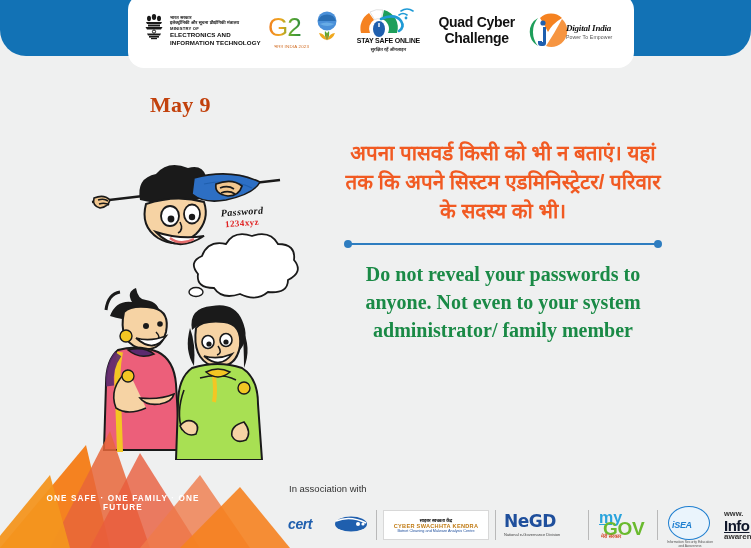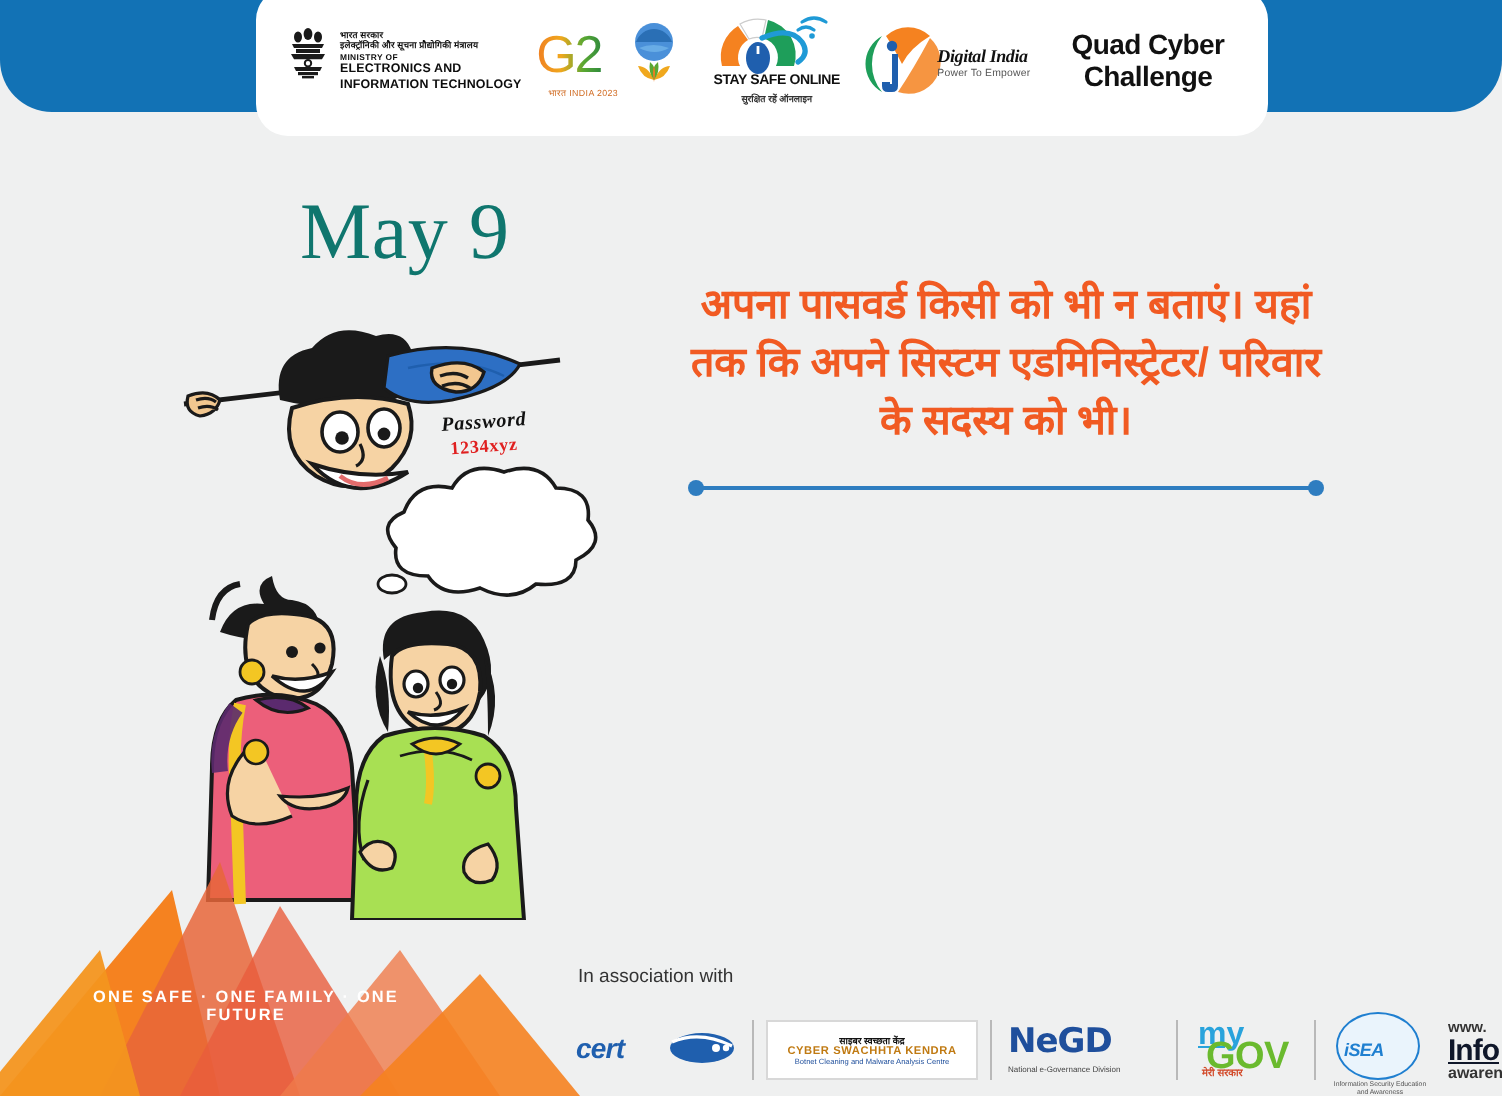--- a/index.html
+++ b/index.html
@@ -60,21 +60,21 @@
   #di-t2{ position:absolute; left:38px; top:24px; font-size:5.2px; color:#555; letter-spacing:.1px;}
 
   
   #qcc{ font-size:14px; font-weight:700; line-height:1.12; color:#111;
         text-align:center; letter-spacing:-.3px; width:92px; }
 
   
   #date-title{
     position:absolute; left:150px; top:92px;
     font-family:"Liberation Serif", serif;
-    font-size:40px; font-weight:400; color:#0f766e; letter-spacing:.3px;
+    font-size:22px; font-weight:700; color:#c2410c; letter-spacing:.3px;
   }
 
   
   #msg-col{ position:absolute; left:338px; top:138px; width:330px; text-align:center; }
   #msg-hindi{
     font-size:20.5px; font-weight:700; line-height:1.42; color:#f15a22;
     font-family:"Liberation Sans", sans-serif;
   }
   #divider{ position:relative; height:10px; margin:14px 6px 12px 6px; }
   #divider .bar{ position:absolute; left:6px; right:6px; top:4px; height:2px; background:#2e7dc0; }
@@ -211,38 +211,38 @@
         <path d="M42 10 q4 -3 8 0" stroke="#1f9ad6" stroke-width="1.6" fill="none" stroke-linecap="round"></path>
         <path d="M44 6 q6 -4 12 0" stroke="#1f9ad6" stroke-width="1.6" fill="none" stroke-linecap="round"></path>
         <circle cx="49" cy="13" r="1.4" fill="#1f9ad6"></circle>
       </svg>
       <div id="sso-t1">STAY SAFE ONLINE</div>
       <div id="sso-t2">सुरक्षित रहें ऑनलाइन</div>
     </div>
   </div>
 
   <div class="logo-slot">
+    <div id="qcc">Quad Cyber
+Challenge</div>
+  </div>
+
+  <div class="logo-slot">
     <div id="di-logo">
       <svg id="di-art" viewBox="0 0 40 38">
         <path d="M10 34 A16 16 0 0 1 10 6 A22 22 0 0 0 10 34 z" fill="#1e9e5a"></path>
         <path d="M12 6 A16 16 0 0 1 34 6 q-10 6 -14 14 q-4 -8 -8 -14z" fill="#f58220"></path>
         <path d="M34 7 A16 16 0 0 1 18 34 q8 -12 16 -27z" fill="#f58220" opacity=".85"></path>
         <path d="M20 21 q6 -4 14 -13 A16 16 0 0 1 20 34 z" fill="#ffffff" opacity=".0"></path>
         <circle cx="15" cy="11" r="2.6" fill="#1f5fae"></circle>
         <path d="M13 15 h5 v16 q0 3 -3 3 h-2 q-3 0 -3 -3 v-2 h4 v1 h1 v-15z" fill="#1f5fae"></path>
       </svg>
       <div id="di-t1">Digital India</div>
       <div id="di-t2">Power To Empower</div>
     </div>
   </div>
-
-  <div class="logo-slot">
-    <div id="qcc">Quad Cyber
-Challenge</div>
-  </div>
 </div>
 
 <div id="date-title">May 9</div>
 
 <div id="illustration">
   <svg viewBox="0 0 240 320" width="240" height="320">
 
     <line x1="8" y1="62" x2="196" y2="40" stroke="#1a1a1a" stroke-width="2.4"></line>
 
     <g stroke="#1a1a1a" stroke-width="1.6" fill="#f2c78f">
@@ -325,20 +325,21 @@
   <span class="code">1234xyz</span>
 </div>
 
 <div id="msg-col">
   <div id="msg-hindi">अपना पासवर्ड किसी को भी न बताएं। यहां तक कि अपने सिस्टम एडमिनिस्ट्रेटर/ परिवार के सदस्य को भी।</div>
   <div id="divider">
     <span class="dot l"></span>
     <span class="bar"></span>
     <span class="dot r"></span>
   </div>
+  <div id="msg-english">Do not reveal your passwords to anyone. Not even to your system administrator/ family member</div>
 </div>
 
 <div id="fan">
   <svg viewBox="0 0 300 125" width="300" height="125">
     <path d="M10 125 L96 22 L120 125 z" fill="#f58220"></path>
     <path d="M60 125 L120 8 L160 125 z" fill="#e8663a" opacity=".85"></path>
     <path d="M100 125 L150 30 L210 125 z" fill="#e85c3c" opacity=".8"></path>
     <path d="M150 125 L210 52 L260 125 z" fill="#ef7b4a" opacity=".8"></path>
     <path d="M190 125 L250 64 L300 125 z" fill="#f58220" opacity=".9"></path>
     <path d="M0 125 L60 52 L80 125 z" fill="#f3951f" opacity=".95"></path>

